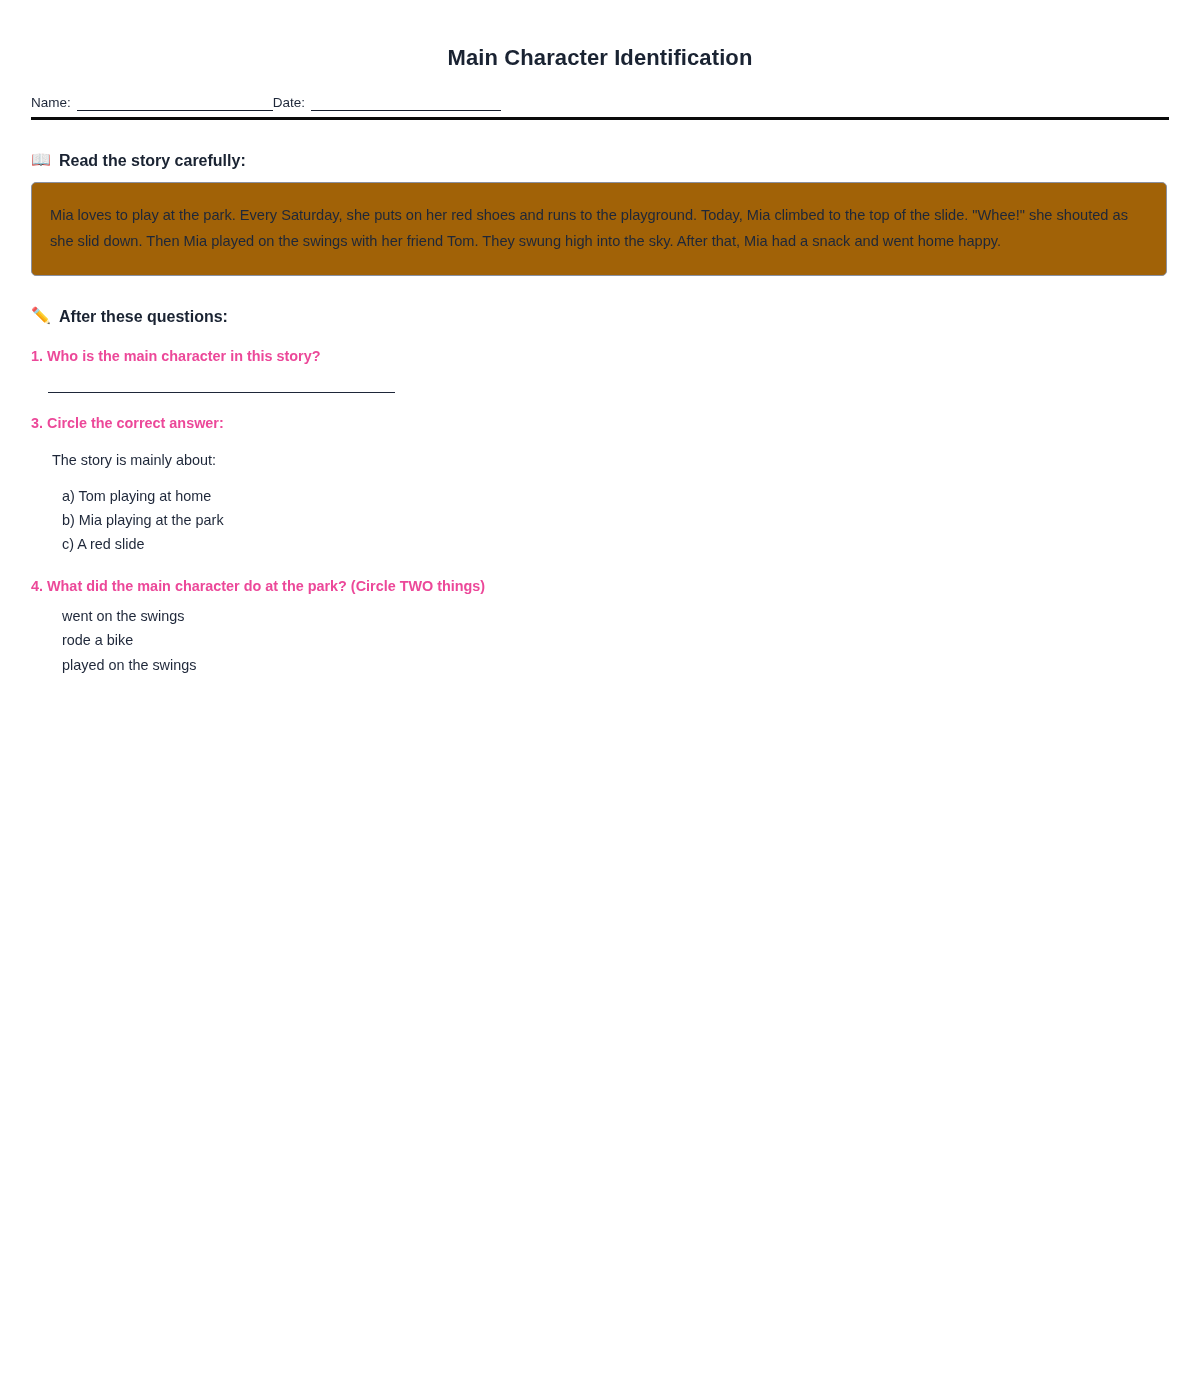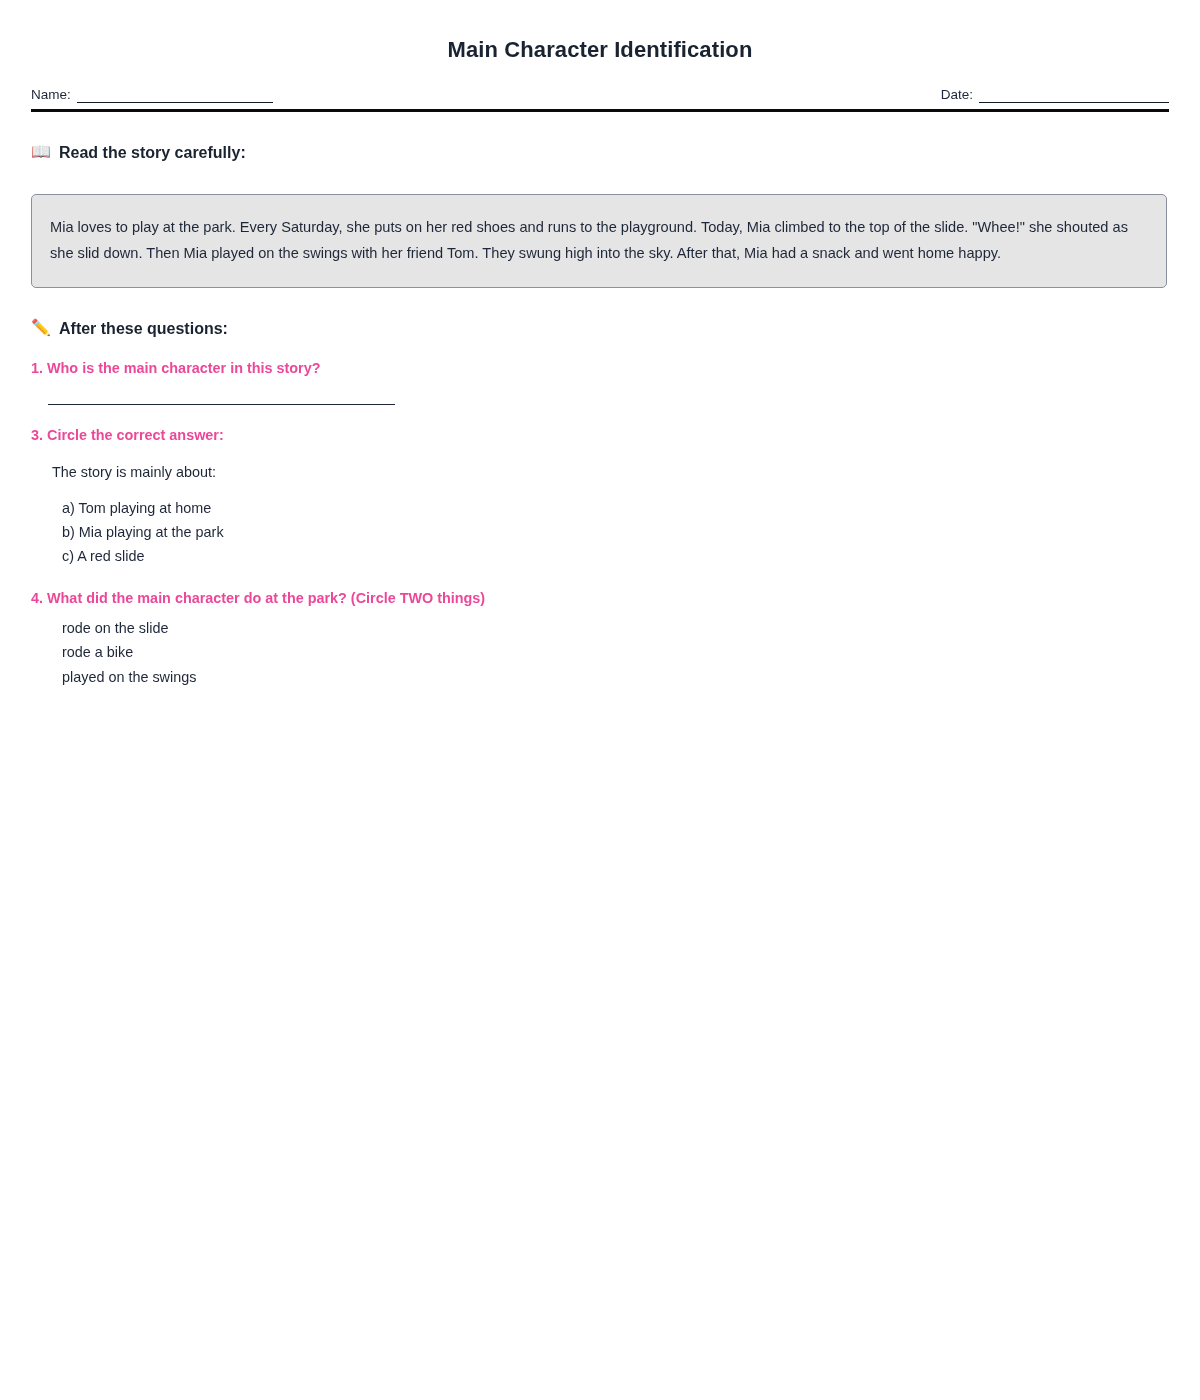--- a/index.html
+++ b/index.html
@@ -9,41 +9,40 @@
   }
   body {
     width: 1200px;
     height: 1400px;
     font-family: "Liberation Sans", sans-serif;
     color: #1e2739;
     position: relative;
     overflow: hidden;
   }
   .page {
-    padding: 4px 31px;
+    padding: 12px 31px;
     box-sizing: border-box;
     width: 1200px;
   }
 
   
   .worksheet-title {
     text-align: center;
     font-size: 22px;
     font-weight: bold;
     color: #1a2332;
     margin: 0;
     padding-top: 33px;
     letter-spacing: 0.1px;
   }
 
   
   .namedate-row {
     display: flex;
     align-items: flex-end;
-    justify-content: space-between;
     margin-top: 25px;
     font-size: 13.5px;
     color: #1e2739;
   }
   .field {
     display: flex;
     align-items: flex-end;
     white-space: nowrap;
   }
   .field-label {
@@ -80,24 +79,24 @@
   }
   .heading-emoji {
     font-size: 16px;
     line-height: 1;
     display: inline-block;
   }
   .emoji-book, .emoji-pencil { width: 20px; height: 17px; display: inline-block; }
 
   
   .story-box {
-    margin-top: 32px;
+    margin-top: 12px;
     border: 1px solid #8a90a0;
     border-radius: 5px;
-    background: #e5e5e5;
+    background: #a16207;
     padding: 19px 18px 20px 18px;
     box-sizing: border-box;
     width: 1136px;
   }
   .story-text {
     font-size: 14.6px;
     line-height: 1.82;
     color: #1e2739;
     margin: 0;
   }
@@ -198,20 +197,20 @@
       <ul class="choice-list">
         <li class="choice-item">a) Tom playing at home</li>
         <li class="choice-item">b) Mia playing at the park</li>
         <li class="choice-item">c) A red slide</li>
       </ul>
     </div>
 
     <div class="question-block">
       <p class="question-text">4. What did the main character do at the park? (Circle TWO things)</p>
       <ul class="option-list">
-        <li class="option-item">rode on the slide</li>
+        <li class="option-item">went on the swings</li>
         <li class="option-item">rode a bike</li>
         <li class="option-item">played on the swings</li>
       </ul>
     </div>
 
   </div>
 </div>
 
 </body></html>

